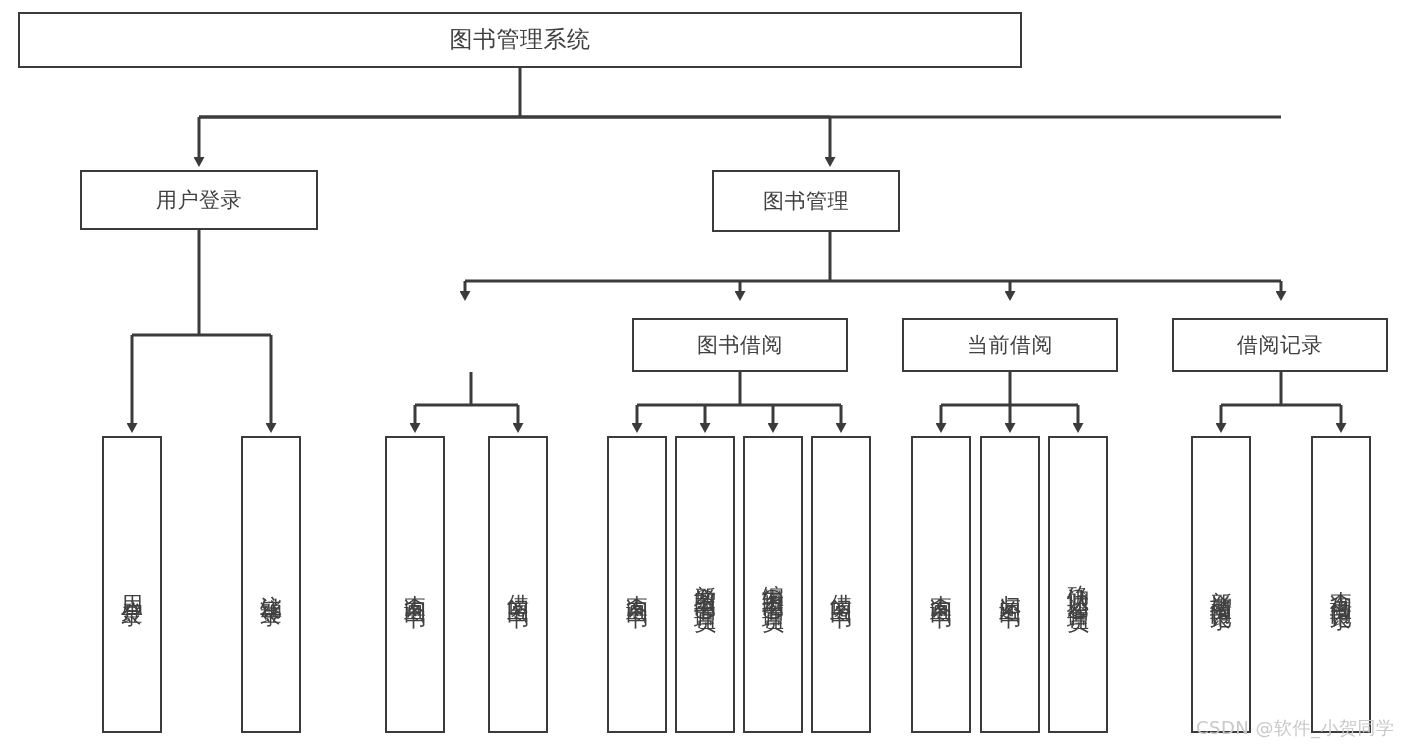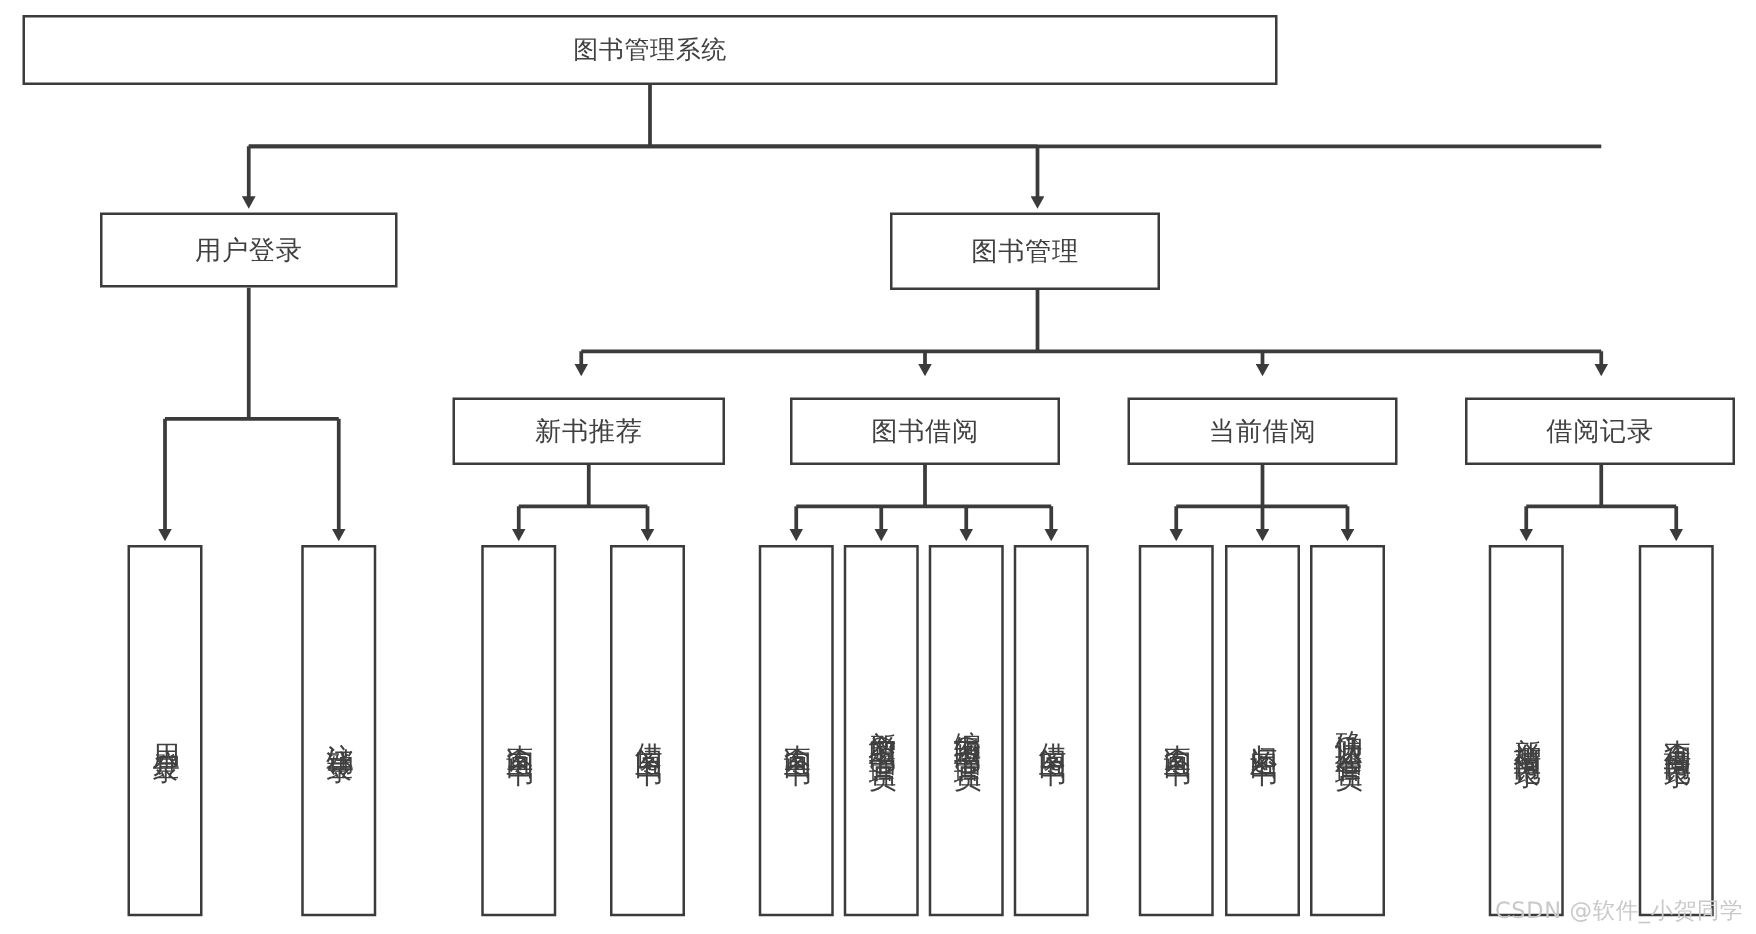--- a/index.html
+++ b/index.html
@@ -21,21 +21,21 @@
   }
   .node .label{
     color:#404040;
     line-height:1.18;
     letter-spacing:0.5px;
     white-space:pre;
   }
   .node.h .label{
     font-size:21px;
   }
-  .node.root .label{font-size:20px;}
+  .node.root .label{font-size:23px;}
   .node.v{
     align-items:center;
     justify-content:center;
   }
   .node.v .label{
     writing-mode:vertical-rl;
     text-orientation:upright;
     font-size:22px;
     letter-spacing:4px;
     line-height:1;
@@ -108,27 +108,24 @@
     </g>
   </svg>
 
   <div class="node h root" style="left:18px;top:12px;width:1004px;height:56px;">
     <span class="label">图书管理系统</span>
   </div>
 
   <div class="node h" style="left:80px;top:170px;width:238px;height:60px;">
     <span class="label">用户登录</span>
   </div>
-  <div class="node h" style="left:712px;top:170px;width:216px;height:62px;">
+  <div class="node h" style="left:712px;top:170px;width:188px;height:62px;">
     <span class="label">图书管理</span>
   </div>
 
-  <div class="node h" style="left:362px;top:318px;width:218px;height:54px;">
-    <span class="label">新书推荐</span>
-  </div>
   <div class="node h" style="left:632px;top:318px;width:216px;height:54px;">
     <span class="label">图书借阅</span>
   </div>
   <div class="node h" style="left:902px;top:318px;width:216px;height:54px;">
     <span class="label">当前借阅</span>
   </div>
   <div class="node h" style="left:1172px;top:318px;width:216px;height:54px;justify-content:center;">
     <span class="label">借阅记录</span>
   </div>
 

